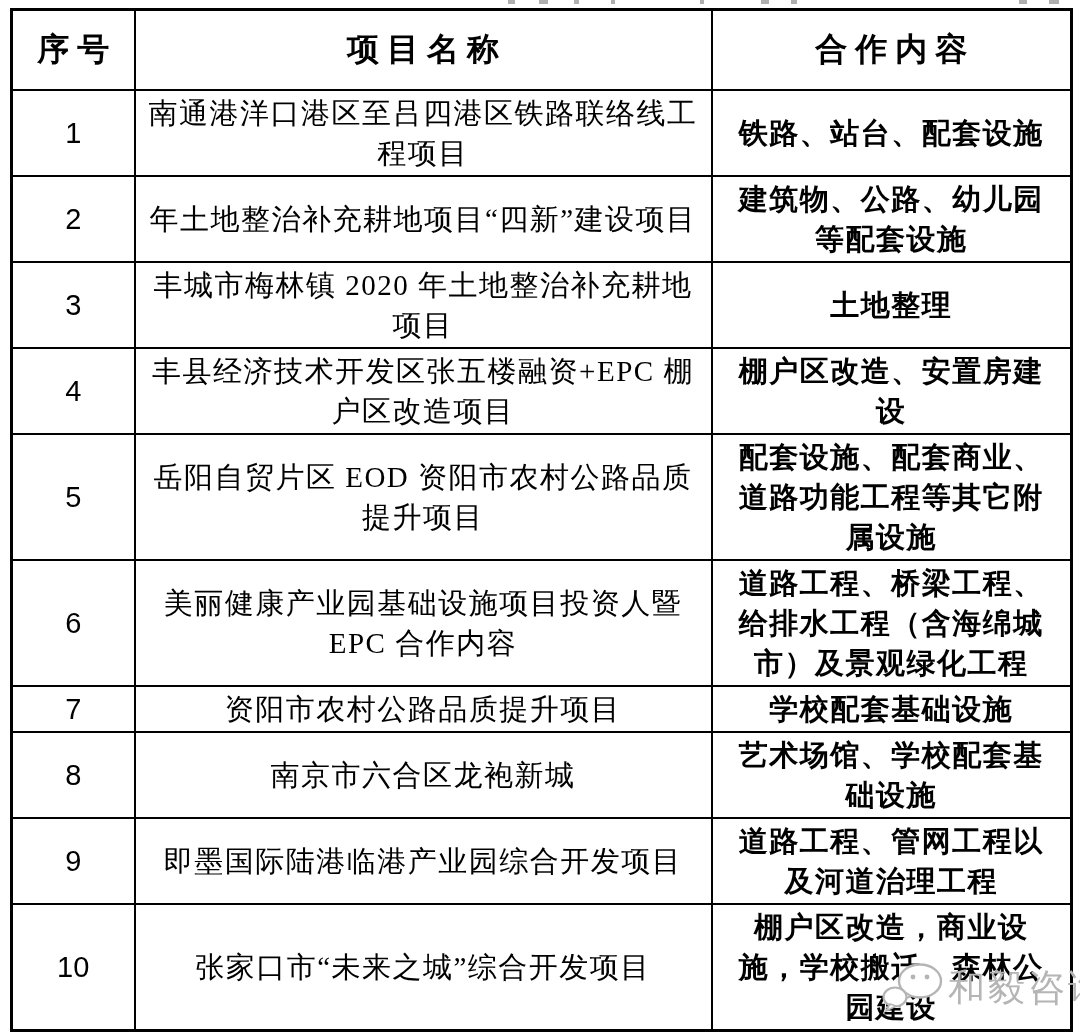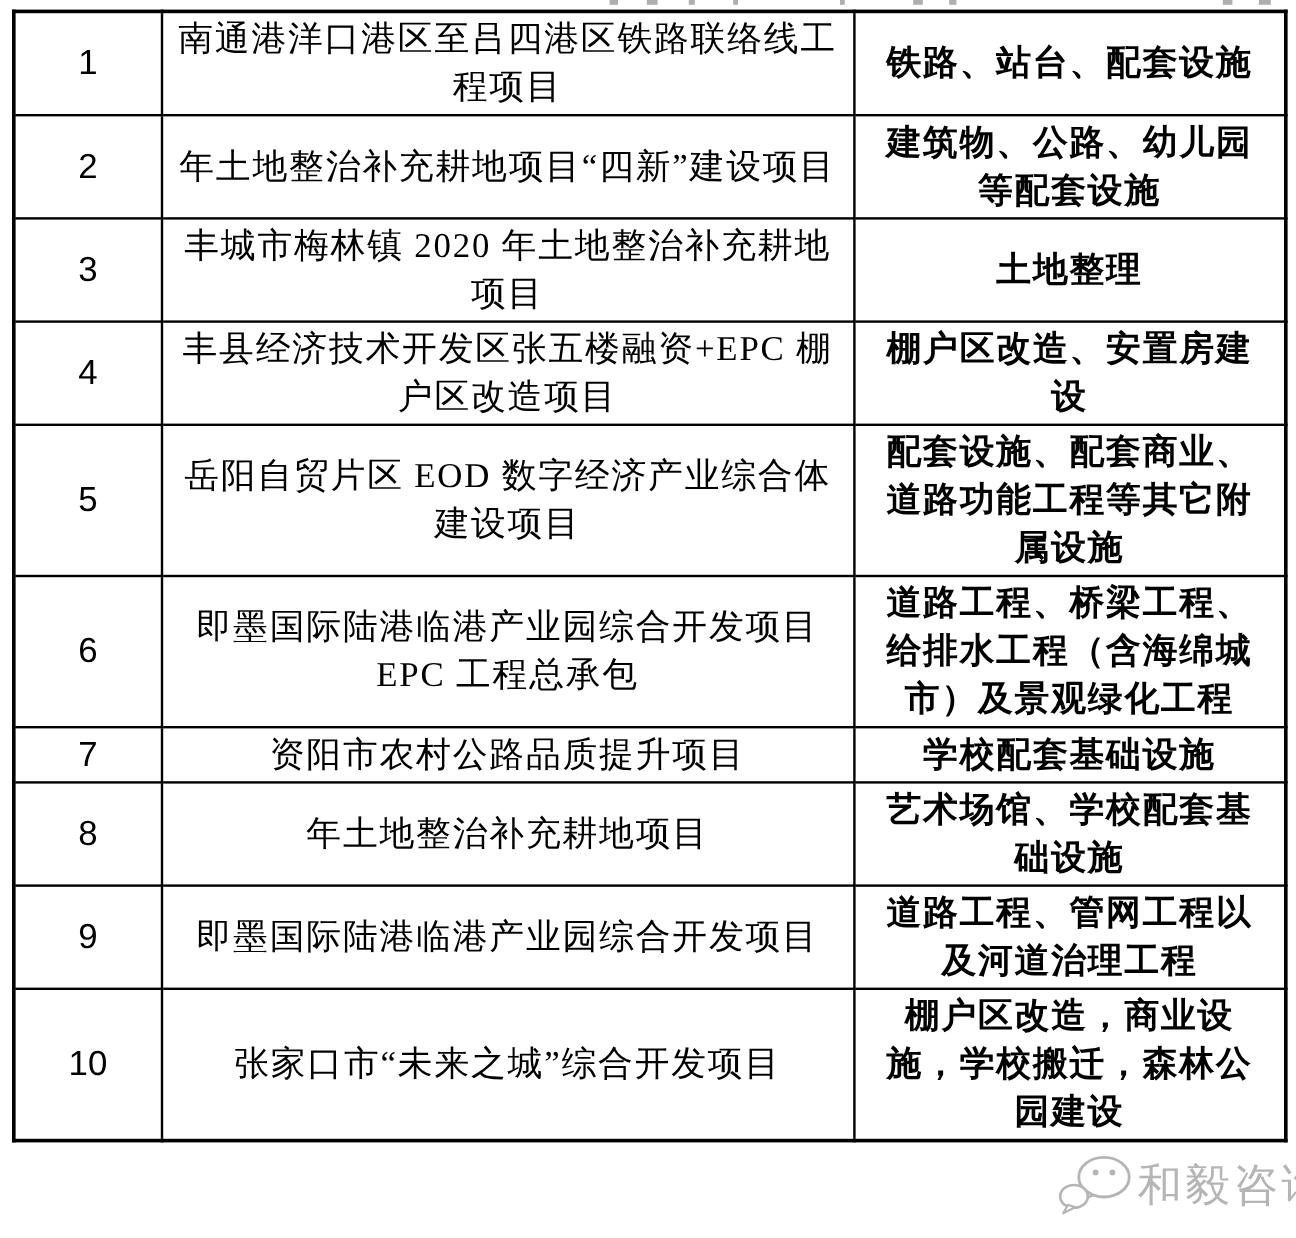--- a/index.html
+++ b/index.html
@@ -116,20 +116,25 @@
   <span style="left:1049px;width:10px;"></span>
 </div>
 
 <table class="doc-table">
   <colgroup>
     <col class="c-no">
       <col class="c-name">
       <col class="c-cont">
   </colgroup>
   <tbody>
+      <tr class="hdr">
+    <th>序号</th>
+    <th>项目名称</th>
+    <th>合作内容</th>
+  </tr>
   <tr class="r-1">
     <td class="no-cell">1</td>
     <td class="name-cell">南通港洋口港区至吕四港区铁路联络线工程项目</td>
     <td class="cont-cell">铁路、站台、配套设施</td>
   </tr>
   <tr class="r-2">
     <td class="no-cell">2</td>
     <td class="name-cell">年土地整治补充耕地项目“四新”建设项目</td>
     <td class="cont-cell">建筑物、公路、幼儿园等配套设施</td>
   </tr>
@@ -138,36 +143,36 @@
     <td class="name-cell">丰城市梅林镇 2020 年土地整治补充耕地项目</td>
     <td class="cont-cell">土地整理</td>
   </tr>
   <tr class="r-4">
     <td class="no-cell">4</td>
     <td class="name-cell">丰县经济技术开发区张五楼融资+EPC 棚户区改造项目</td>
     <td class="cont-cell">棚户区改造、安置房建设</td>
   </tr>
   <tr class="r-5">
     <td class="no-cell">5</td>
-    <td class="name-cell">岳阳自贸片区 EOD 数字经济产业综合体建设项目</td>
+    <td class="name-cell">岳阳自贸片区 EOD 资阳市农村公路品质提升项目</td>
     <td class="cont-cell">配套设施、配套商业、道路功能工程等其它附属设施</td>
   </tr>
   <tr class="r-6">
     <td class="no-cell">6</td>
-    <td class="name-cell">即墨国际陆港临港产业园综合开发项目 EPC 工程总承包</td>
+    <td class="name-cell">美丽健康产业园基础设施项目投资人暨 EPC 合作内容</td>
     <td class="cont-cell">道路工程、桥梁工程、给排水工程（含海绵城市）及景观绿化工程</td>
   </tr>
   <tr class="r-7">
     <td class="no-cell">7</td>
     <td class="name-cell">资阳市农村公路品质提升项目</td>
     <td class="cont-cell">学校配套基础设施</td>
   </tr>
   <tr class="r-8">
     <td class="no-cell">8</td>
-    <td class="name-cell">年土地整治补充耕地项目</td>
+    <td class="name-cell">南京市六合区龙袍新城</td>
     <td class="cont-cell">艺术场馆、学校配套基础设施</td>
   </tr>
   <tr class="r-9">
     <td class="no-cell">9</td>
     <td class="name-cell">即墨国际陆港临港产业园综合开发项目</td>
     <td class="cont-cell">道路工程、管网工程以及河道治理工程</td>
   </tr>
   <tr class="r-10">
     <td class="no-cell">10</td>
     <td class="name-cell">张家口市“未来之城”综合开发项目</td>

